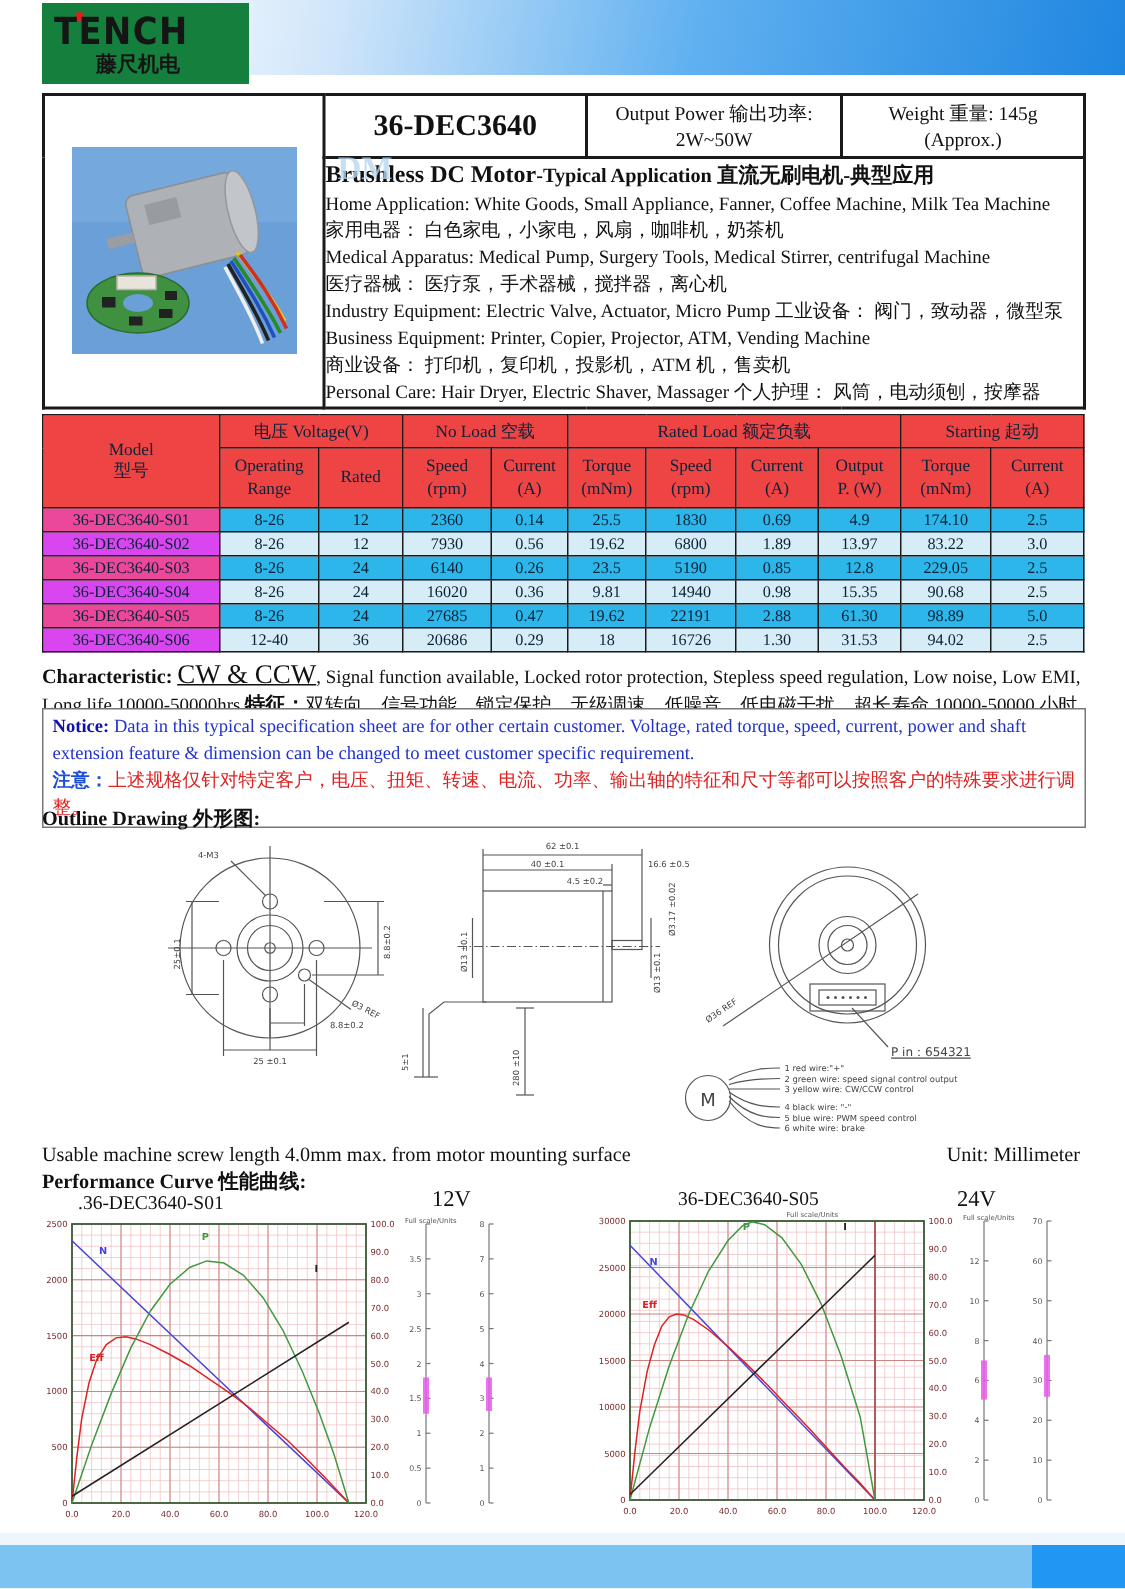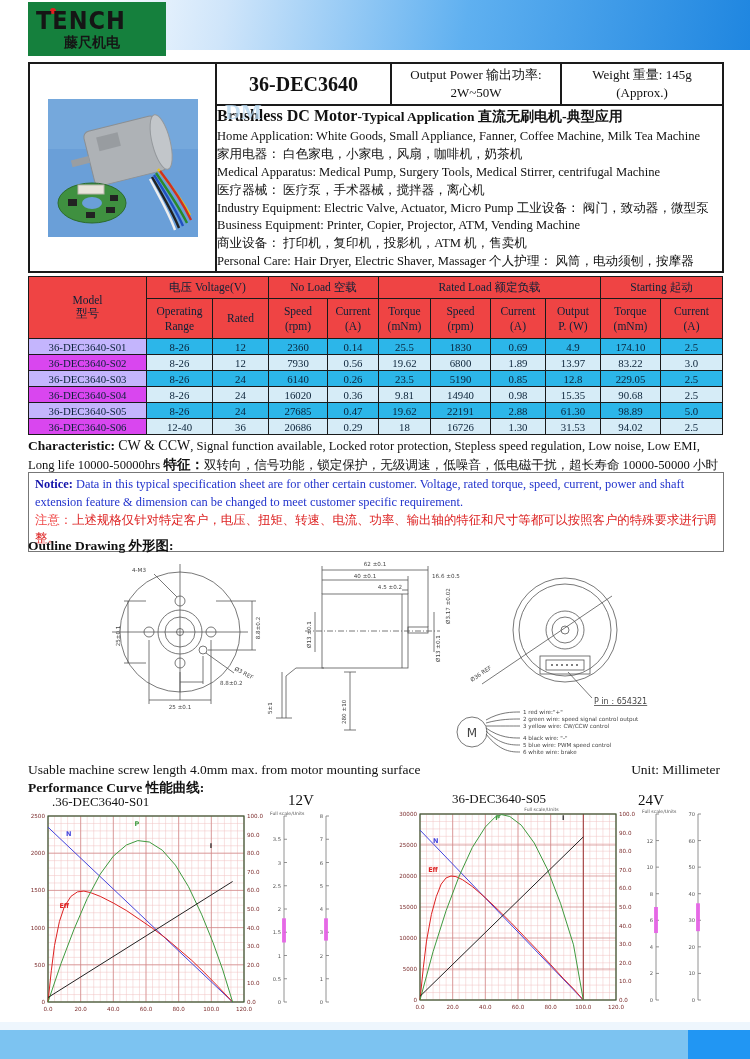--- a/index.html
+++ b/index.html
@@ -30,31 +30,31 @@
   .app-title .b3{font-weight:bold;font-size:14px;}
   .app-line{font-size:12.6px;line-height:1.42;white-space:nowrap;}
   
   .spec-table{left:28px;top:276px;font-size:11px;}
   .spec-table td,.spec-table th{border:1px solid #1a1a1a;text-align:center;padding:0;color:#0a2238;}
   .spec-table th{font-weight:normal;background:#ef4444;font-size:11.5px;}
   .spec-table .grp{height:22px;}
   .spec-table .sub{height:40px;line-height:1.25;}
   .spec-table tbody tr{height:16px;}
   .spec-table tbody td{font-size:10.8px;}
-  tr.rA td.mcell{background:#c4b5fd;} tr.rA td.dcell{background:#2cb6e9;}
+  tr.rA td.mcell{background:#ec4899;} tr.rA td.dcell{background:#2cb6e9;}
   tr.rB td.mcell{background:#d946ef;} tr.rB td.dcell{background:#d6ecf7;}
   
   .char-block{left:28px;top:437px;width:700px;font-size:12.6px;line-height:1.35;}
   .char-block .lbl{font-weight:bold;font-size:13.5px;}
-  .char-block .cw{font-size:14px;}
+  .char-block .cw{font-size:18px;text-decoration:underline;}
   .notice-box{left:28px;top:472px;width:682px;border:1px solid #777;padding:3px 6px;
     font-size:12.4px;line-height:1.45;background:#fff;}
   .n-lbl-en{font-weight:bold;color:#1111aa;}
   .n-txt-en{color:#2233cc;}
-  .n-lbl-cn{font-weight:normal;color:#ef4444;text-align:right;}
+  .n-lbl-cn{font-weight:bold;color:#1d4ed8;text-align:right;}
   .n-txt-cn{color:#dd2222;}
   .outline-head{left:28px;top:537px;font-weight:bold;font-size:13.5px;}
   .screw-note{left:28px;top:762px;font-size:13.5px;}
   .unit-note{right:30px;top:762px;font-size:13.5px;}
   .perf-head{left:28px;top:779px;font-weight:bold;font-size:13.5px;}
   .chart-title{font-size:13px;}
   .chart-volt{font-size:15px;}
   .drawing{left:20px;top:552px;}
   .dline{stroke:#555;fill:none;stroke-width:0.8;}
   .dtext{font-family:"DejaVu Sans",sans-serif;font-size:5.6px;fill:#444;}

